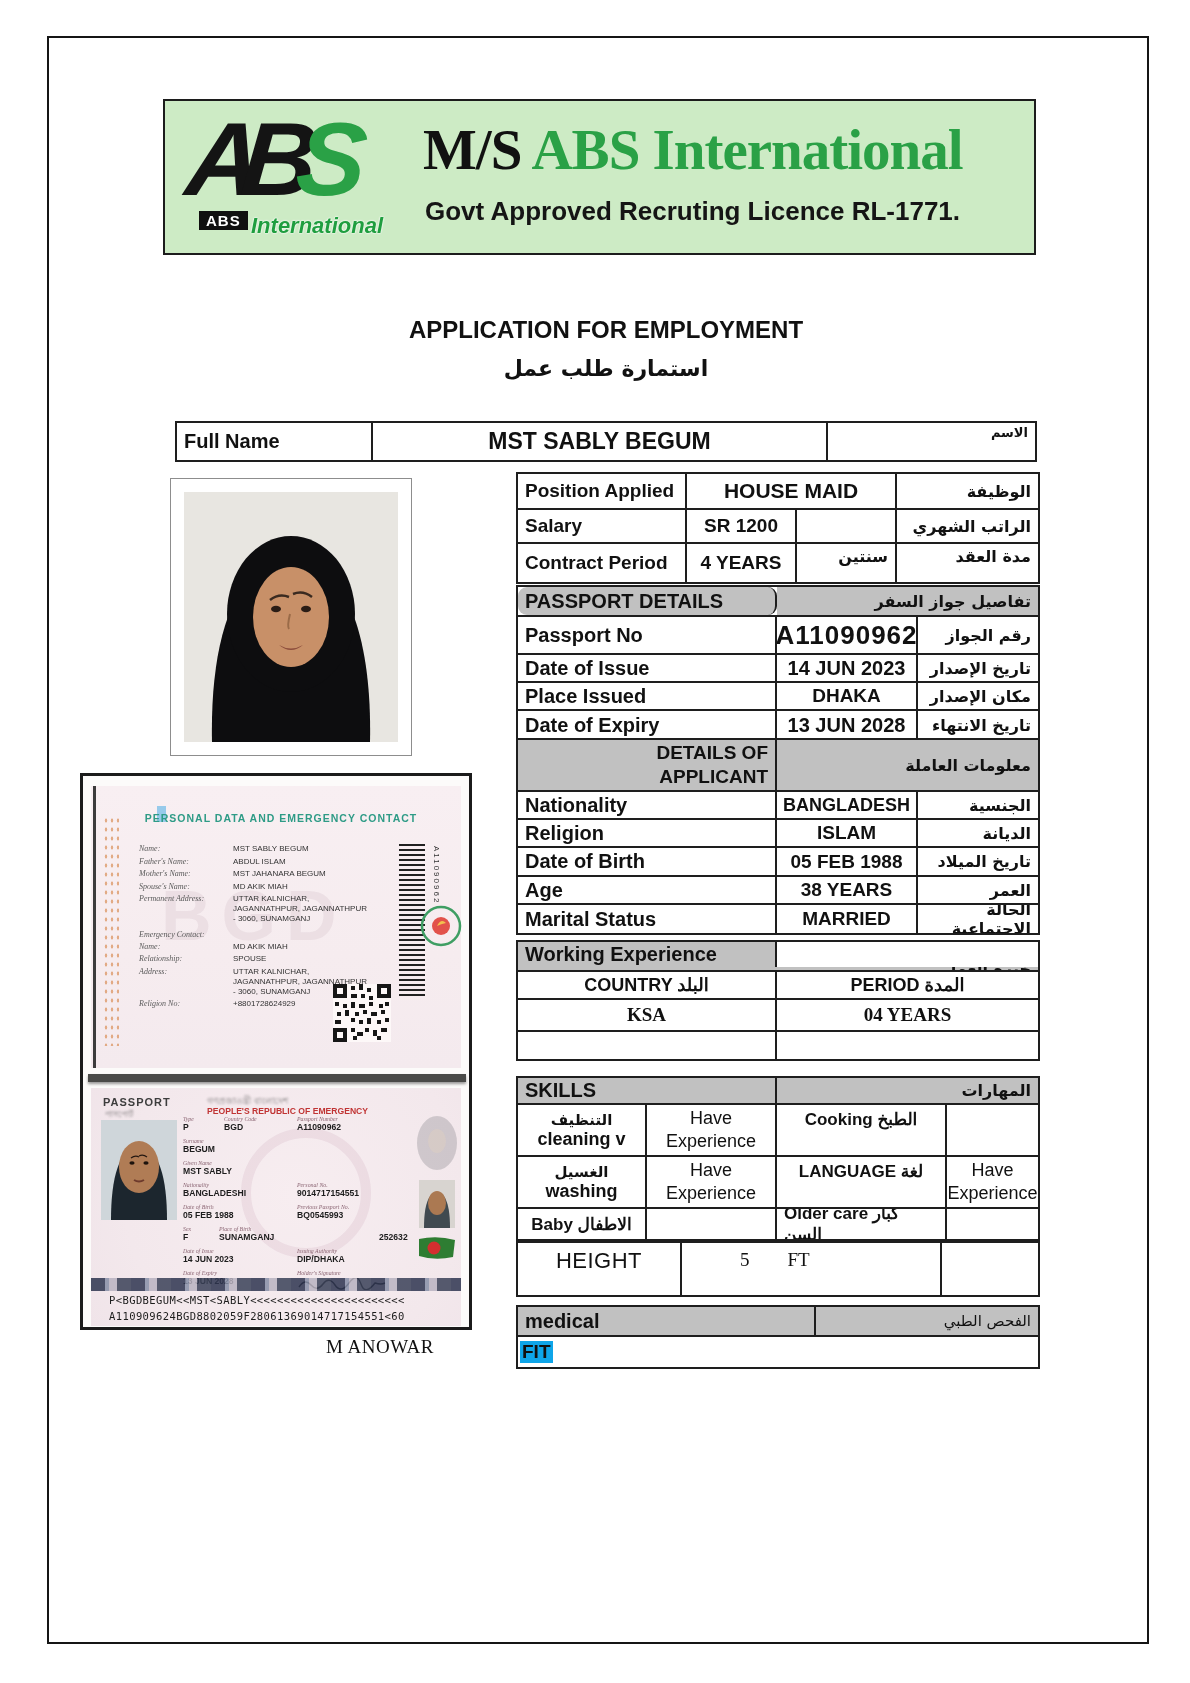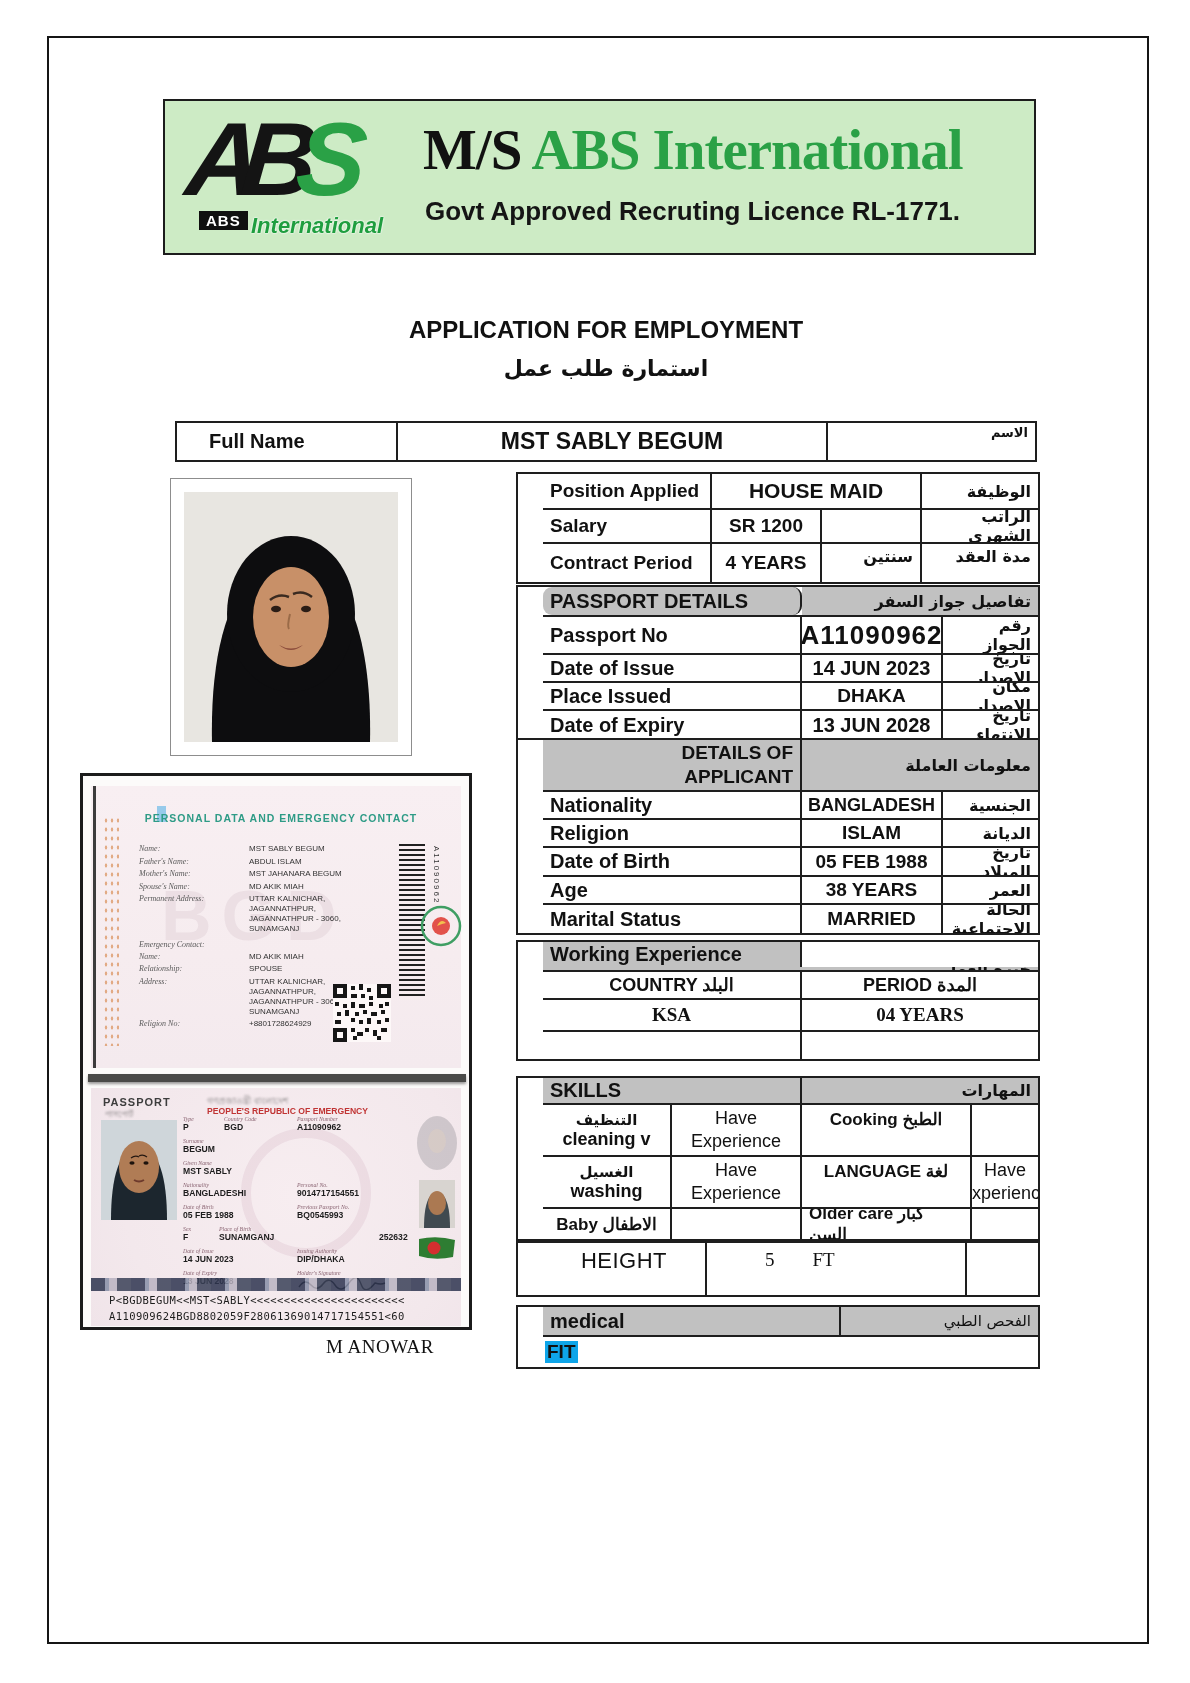--- a/index.html
+++ b/index.html
@@ -1,21 +1,21 @@
 <!DOCTYPE html>
 <html><head>
 <meta charset="utf-8">
 <style>
   html,body{margin:0;padding:0;background:#fff;}
   .sheet{position:relative;width:1190px;height:1683px;background:#ffffff;
          font-family:"Liberation Sans",sans-serif;color:#111;overflow:hidden;}
   .abs{position:absolute;}
   .arab{font-family:"DejaVu Sans",sans-serif;}
   
-  .tbl{position:absolute;border:2px solid #1e1e1e;box-sizing:border-box;background:#fff;padding-left:25px;}
+  .tbl{position:absolute;border:2px solid #1e1e1e;box-sizing:border-box;background:#fff;}
   .tr{display:flex;border-bottom:2px solid #1e1e1e;box-sizing:border-box;}
   .tbl .tr:last-child{border-bottom:none;}
   .td{border-right:2px solid #1e1e1e;box-sizing:border-box;display:flex;align-items:center;
       padding:1px 7px;overflow:hidden;}
   .tr .td:last-child{border-right:none;}
   .gray{background:#c1c1c1;}
   .lbl{font-weight:bold;font-size:19px;}
   .val{font-weight:bold;font-size:19px;justify-content:center;text-align:center;}
   .arc{font-family:"DejaVu Sans",sans-serif;direction:rtl;justify-content:flex-start;
        font-weight:bold;font-size:16px;}
@@ -37,21 +37,21 @@
   .scanbox{left:80px;top:773px;width:392px;height:557px;border:3px solid #1b1b1b;
            box-sizing:border-box;background:#fcfbfa;}
   .p2{position:absolute;left:8px;top:10px;width:370px;height:282px;
       background:linear-gradient(180deg,#f8eff2,#f6ecef 60%,#f4eaee);}
   .p2-spine{position:absolute;left:2px;top:0;width:3px;height:100%;background:#3c3c3c;}
   .p2-dots{position:absolute;left:12px;top:30px;width:16px;height:230px;
            background-image:radial-gradient(#dd9a6a 1px,transparent 1.6px);background-size:6px 9px;opacity:.8;}
   .p2-title{position:absolute;left:30px;top:26px;width:320px;text-align:center;color:#2e9b86;
             font-weight:bold;font-size:10.5px;letter-spacing:1px;}
   .p2-fields{position:absolute;left:48px;top:58px;width:230px;}
-  .f-row{display:flex;margin-bottom:2.5px;gap:16px;}
+  .f-row{display:flex;margin-bottom:2.5px;}
   .f-lbl{width:94px;flex:none;font-family:"Liberation Serif",serif;font-style:italic;
          font-size:8px;color:#5a5a5a;}
   .f-val{font-size:8px;color:#333;line-height:1.25;}
   .wm{position:absolute;left:70px;top:90px;font-size:70px;font-weight:900;color:rgba(150,110,125,.10);
       letter-spacing:10px;}
   .barcode{position:absolute;right:36px;top:58px;width:26px;height:152px;
            background:repeating-linear-gradient(to bottom,#202020 0 2px,rgba(0,0,0,0) 2px 5px);}
   .barcode-num{position:absolute;right:20px;top:60px;writing-mode:vertical-rl;font-size:8px;
                letter-spacing:2px;color:#333;}
   .fold{position:absolute;left:5px;top:298px;width:378px;height:8px;background:#4a4a48;

